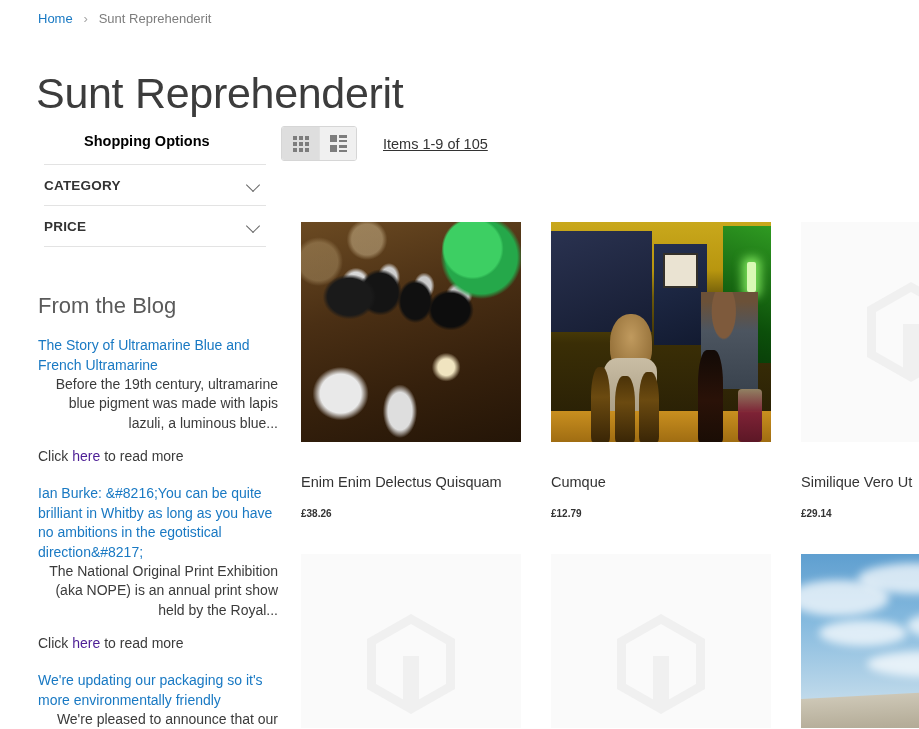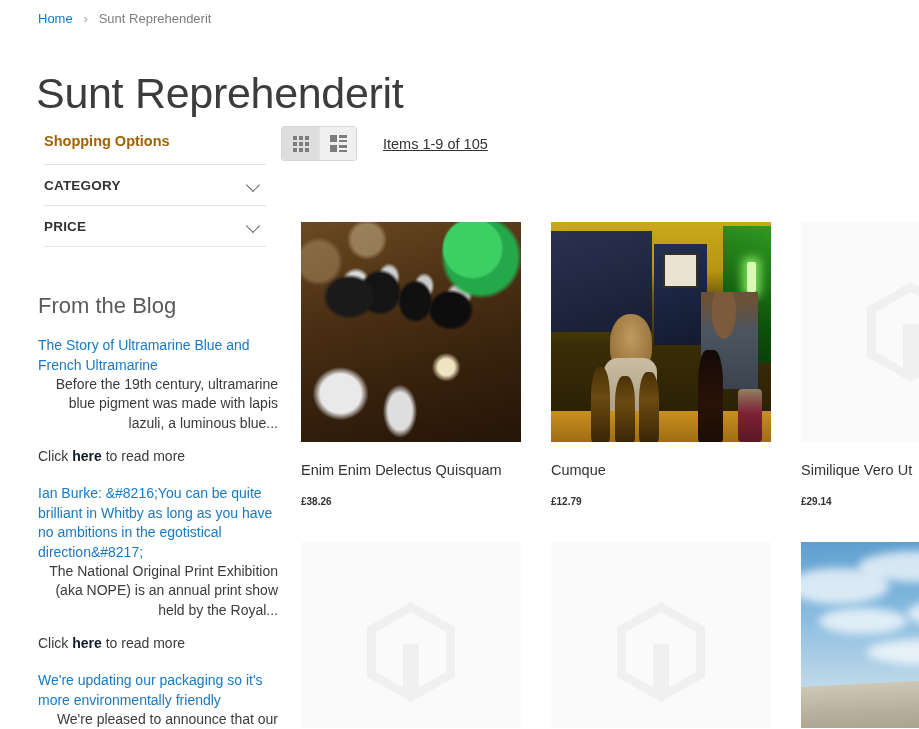--- a/index.html
+++ b/index.html
@@ -33,22 +33,22 @@
     position: absolute; left: 36px; top: 38px;
     font-size: 43px; line-height: 52px;
     font-weight: 300; color: #3c3c3c;
     letter-spacing: -0.3px;
     white-space: nowrap;
   }
 
   
   .sidebar { position: absolute; left: 44px; top: 130px; width: 222px; }
   .sidebar-title {
-    font-size: 14.5px; font-weight: bold; color: #a16207;
-    line-height: 22px; padding-bottom: 12px;
+    font-size: 14.5px; font-weight: bold; color: #000000;
+    line-height: 22px; padding-bottom: 12px; margin-left: 40px;
   }
   .filter-list { border-top: 1px solid #e3e3e3; }
   .filter-item {
     border-bottom: 1px solid #e3e3e3;
     height: 41px;
     display: flex; align-items: center; justify-content: space-between;
     cursor: pointer;
   }
   .filter-label {
     font-size: 13.5px; font-weight: bold; color: #333333;
@@ -78,21 +78,21 @@
     color: #1979c3; font-size: 14px; line-height: 19.5px;
     text-decoration: none; cursor: pointer;
   }
   .blog-excerpt {
     color: #3b3b3b; font-size: 14px; line-height: 19.3px; text-align: right;
   }
   .blog-more {
     color: #3b3b3b; font-size: 14px; line-height: 19.3px;
     margin-top: 14px; margin-bottom: 18px;
   }
-  .blog-more a { color: #0f172a; text-decoration: none; font-weight: bold; }
+  .blog-more a { color: #4c1d95; text-decoration: none; }
 
   
   .toolbar {
     position: absolute; left: 281px; top: 126px;
     display: flex; align-items: center; text-decoration: underline;
   }
   .view-modes {
     display: flex; border: 1px solid #d6d6d6; border-radius: 3px;
     overflow: hidden; height: 35px;
   }
@@ -120,21 +120,21 @@
   
   .products { position: absolute; left: 301px; top: 222px; }
   .prow { display: flex; gap: 30px; }
   .prow.second { margin-top: 0; }
   .pcard { width: 220px; }
   .pimg {
     width: 220px; height: 220px; overflow: hidden;
     background: #f5f5f5; position: relative;
   }
   .pname {
-    margin-top: 18px;
+    margin-top: 30px;
     font-size: 14.5px; color: #333333; line-height: 20px;
     white-space: nowrap;
   }
   .pprice {
     margin-top: 12px;
     font-size: 10px; font-weight: bold; color: #333333; line-height: 20px;
   }
 
   
   .ph { width: 100%; height: 100%; background: #fafafa;

